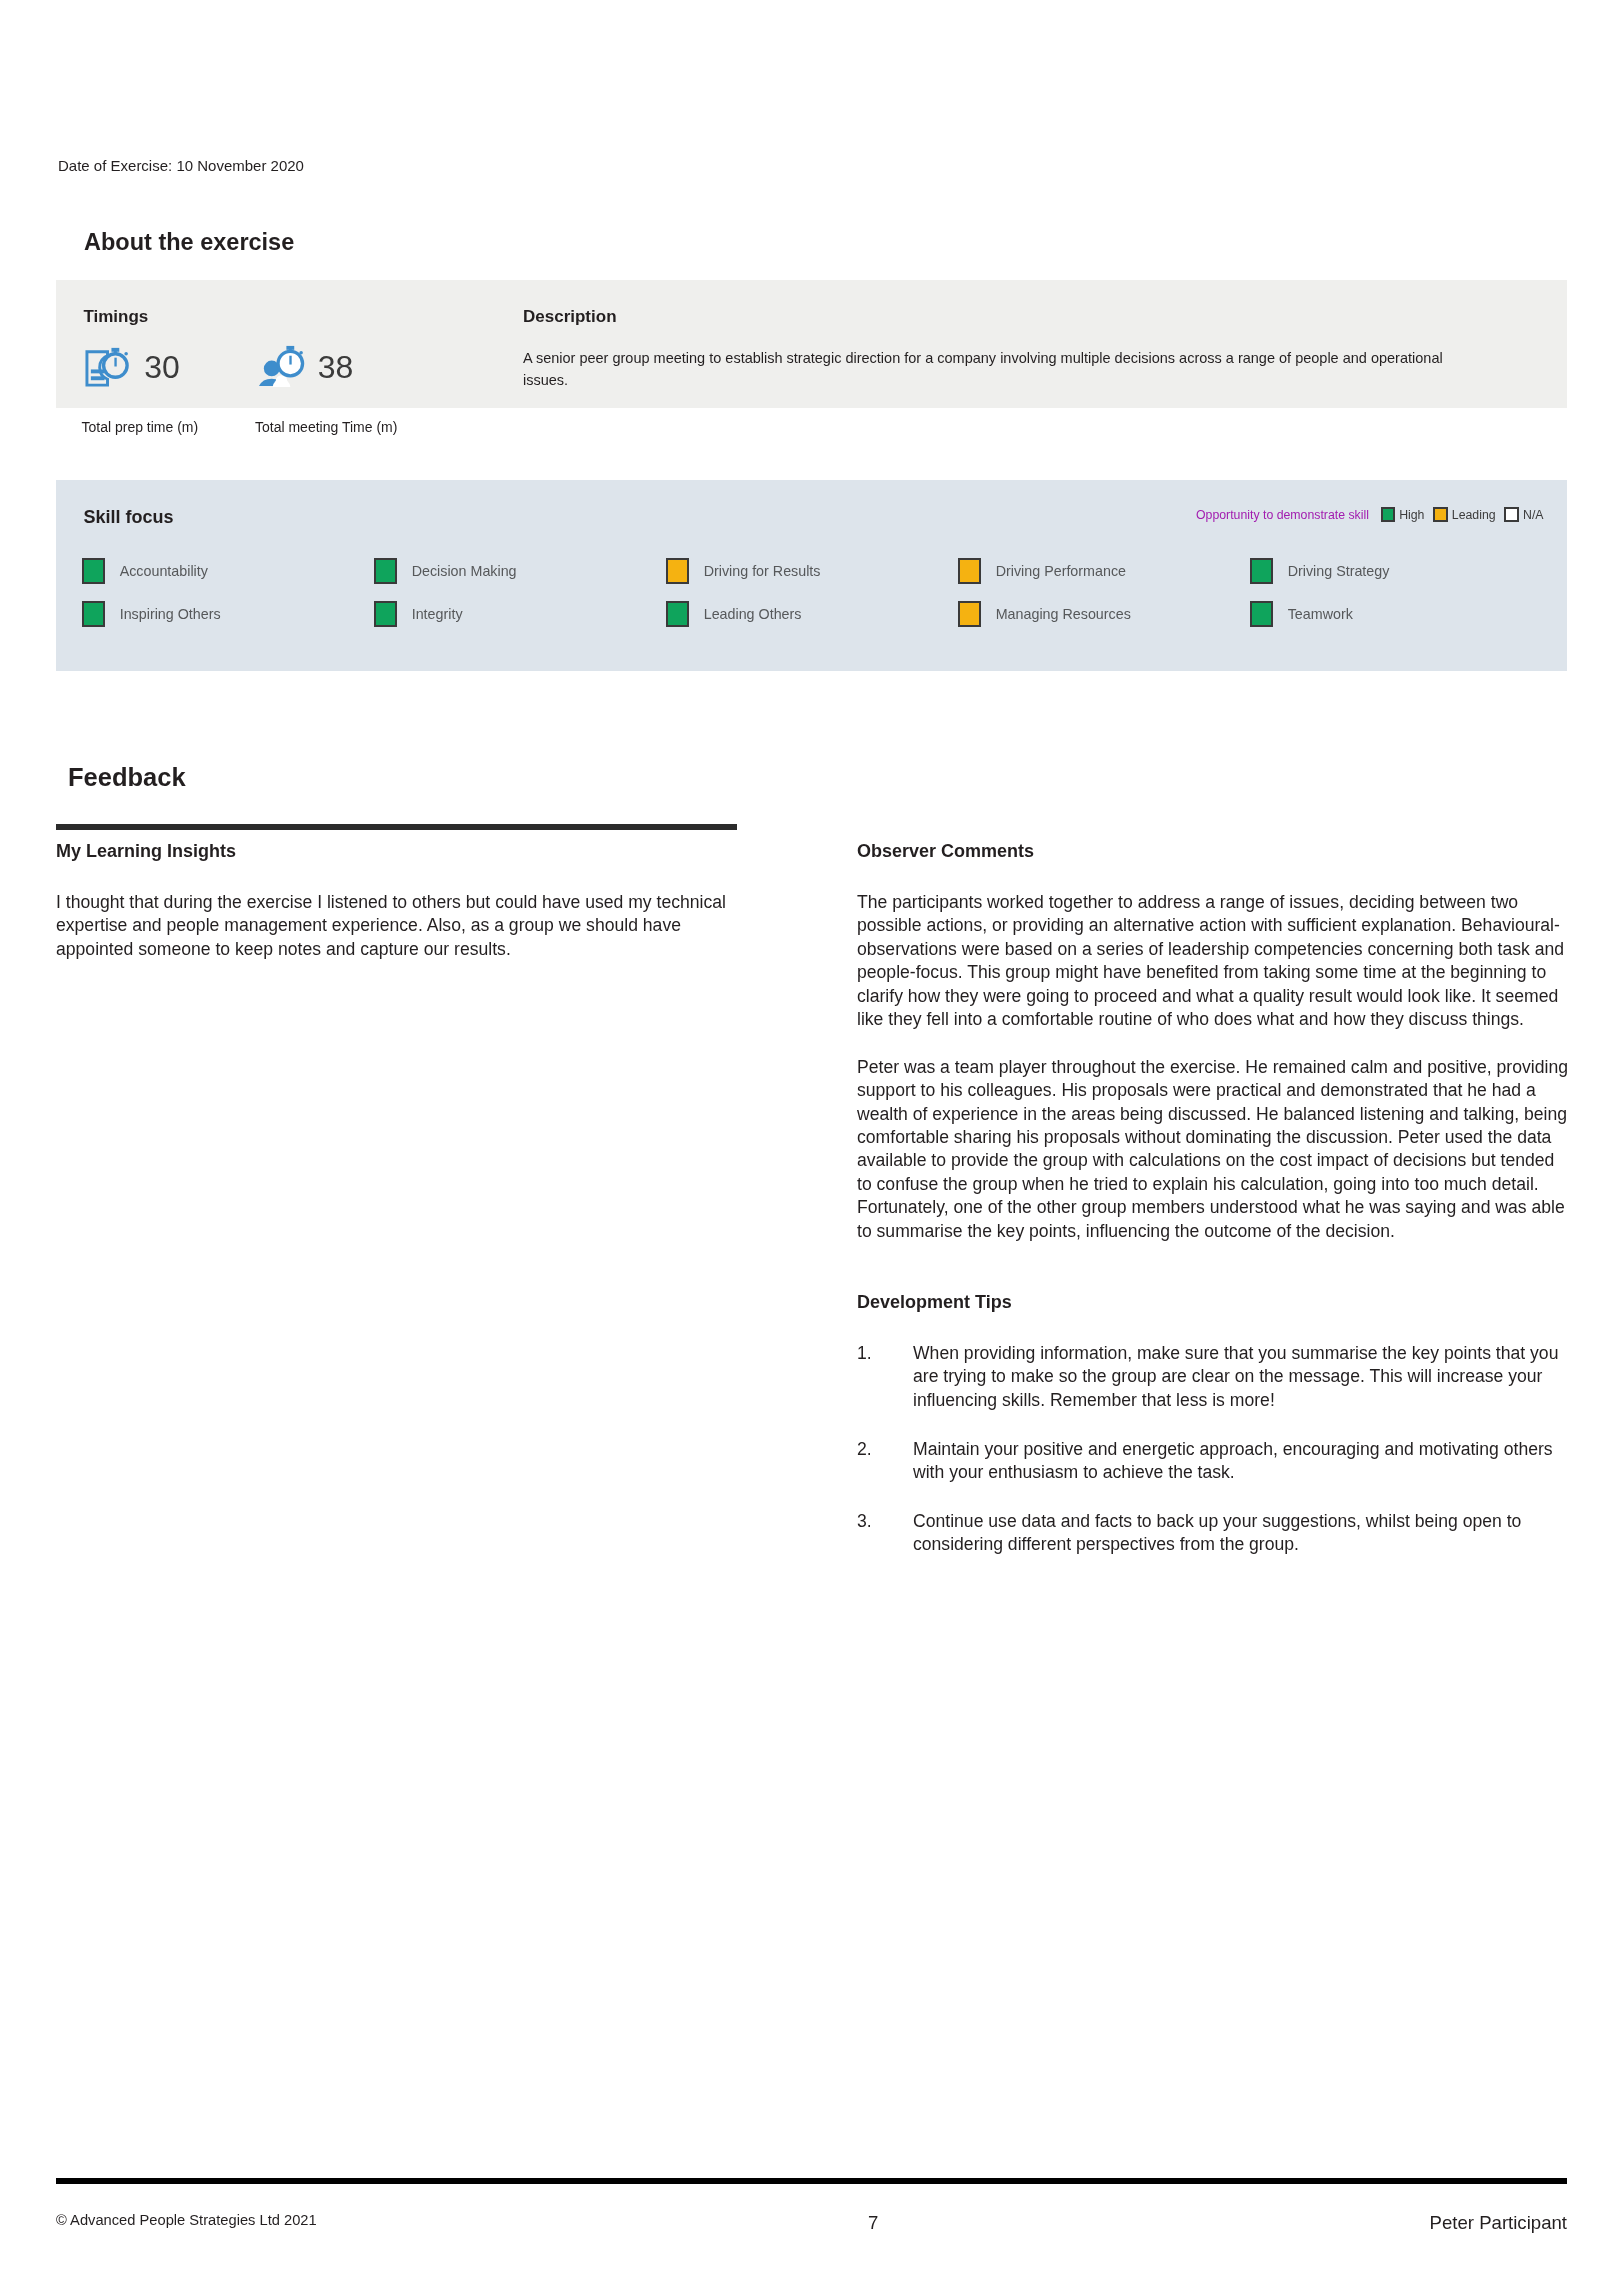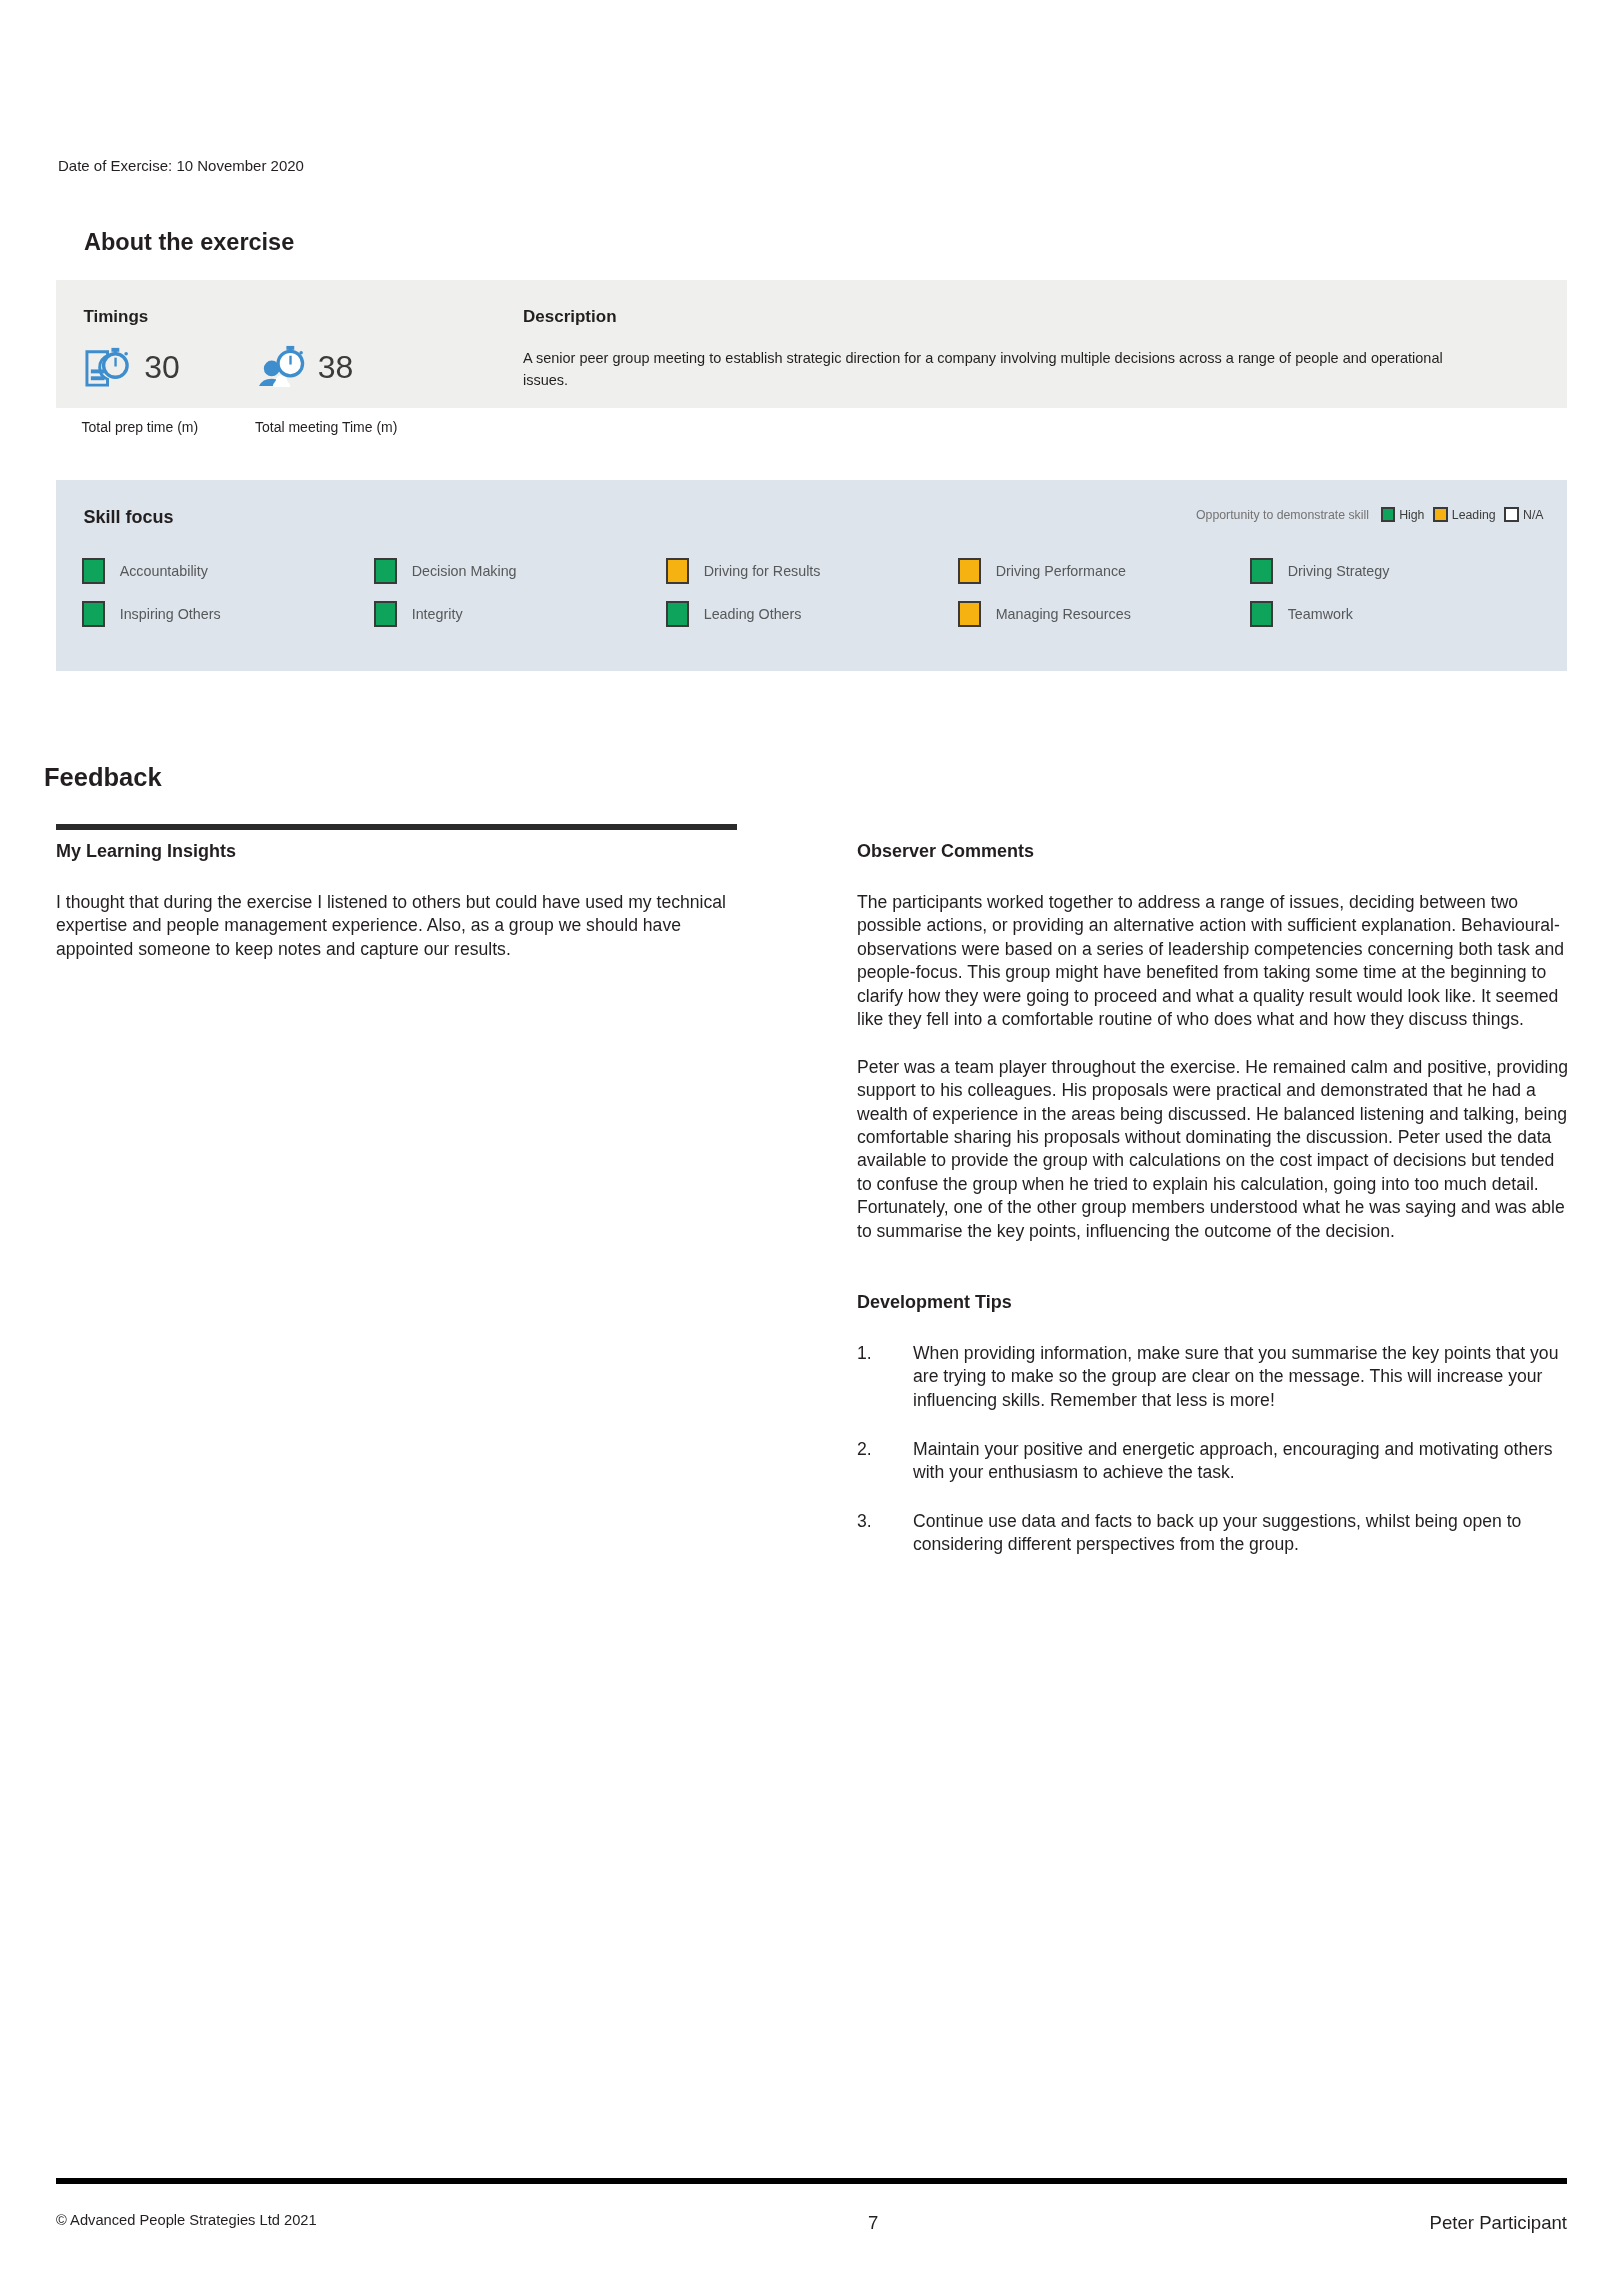--- a/index.html
+++ b/index.html
@@ -129,21 +129,21 @@
   .legend {
     position: absolute;
     right: 23.5px;
     top: 27.4px;
     display: flex;
     align-items: center;
     gap: 8.8px;
   }
   .legend-caption {
     font-size: 12.3px;
-    color: #737373;
+    color: #a21caf;
     margin-right: 2.9px;
     white-space: nowrap;
   }
   .legend-item {
     display: flex;
     align-items: center;
     gap: 3.9px;
   }
   .legend-item .sw { width: 14.7px; height: 14.7px; }
   .legend-item .lbl { font-size: 12.3px; color: #3c3c3c; white-space: nowrap; }
@@ -171,21 +171,21 @@
   .skill-cell .sw { width: 23.5px; height: 25.5px; }
   .skill-name {
     font-size: 14.3px;
     color: #56585a;
     white-space: nowrap;
   }
 
   
   .feedback-heading {
     position: absolute;
-    left: 44px;
+    left: 68px;
     top: 763px;
     font-size: 25.5px;
     font-weight: bold;
     color: #231f20;
   }
   .feedback-rule {
     position: absolute;
     left: 56px;
     top: 824px;
     width: 681px;

